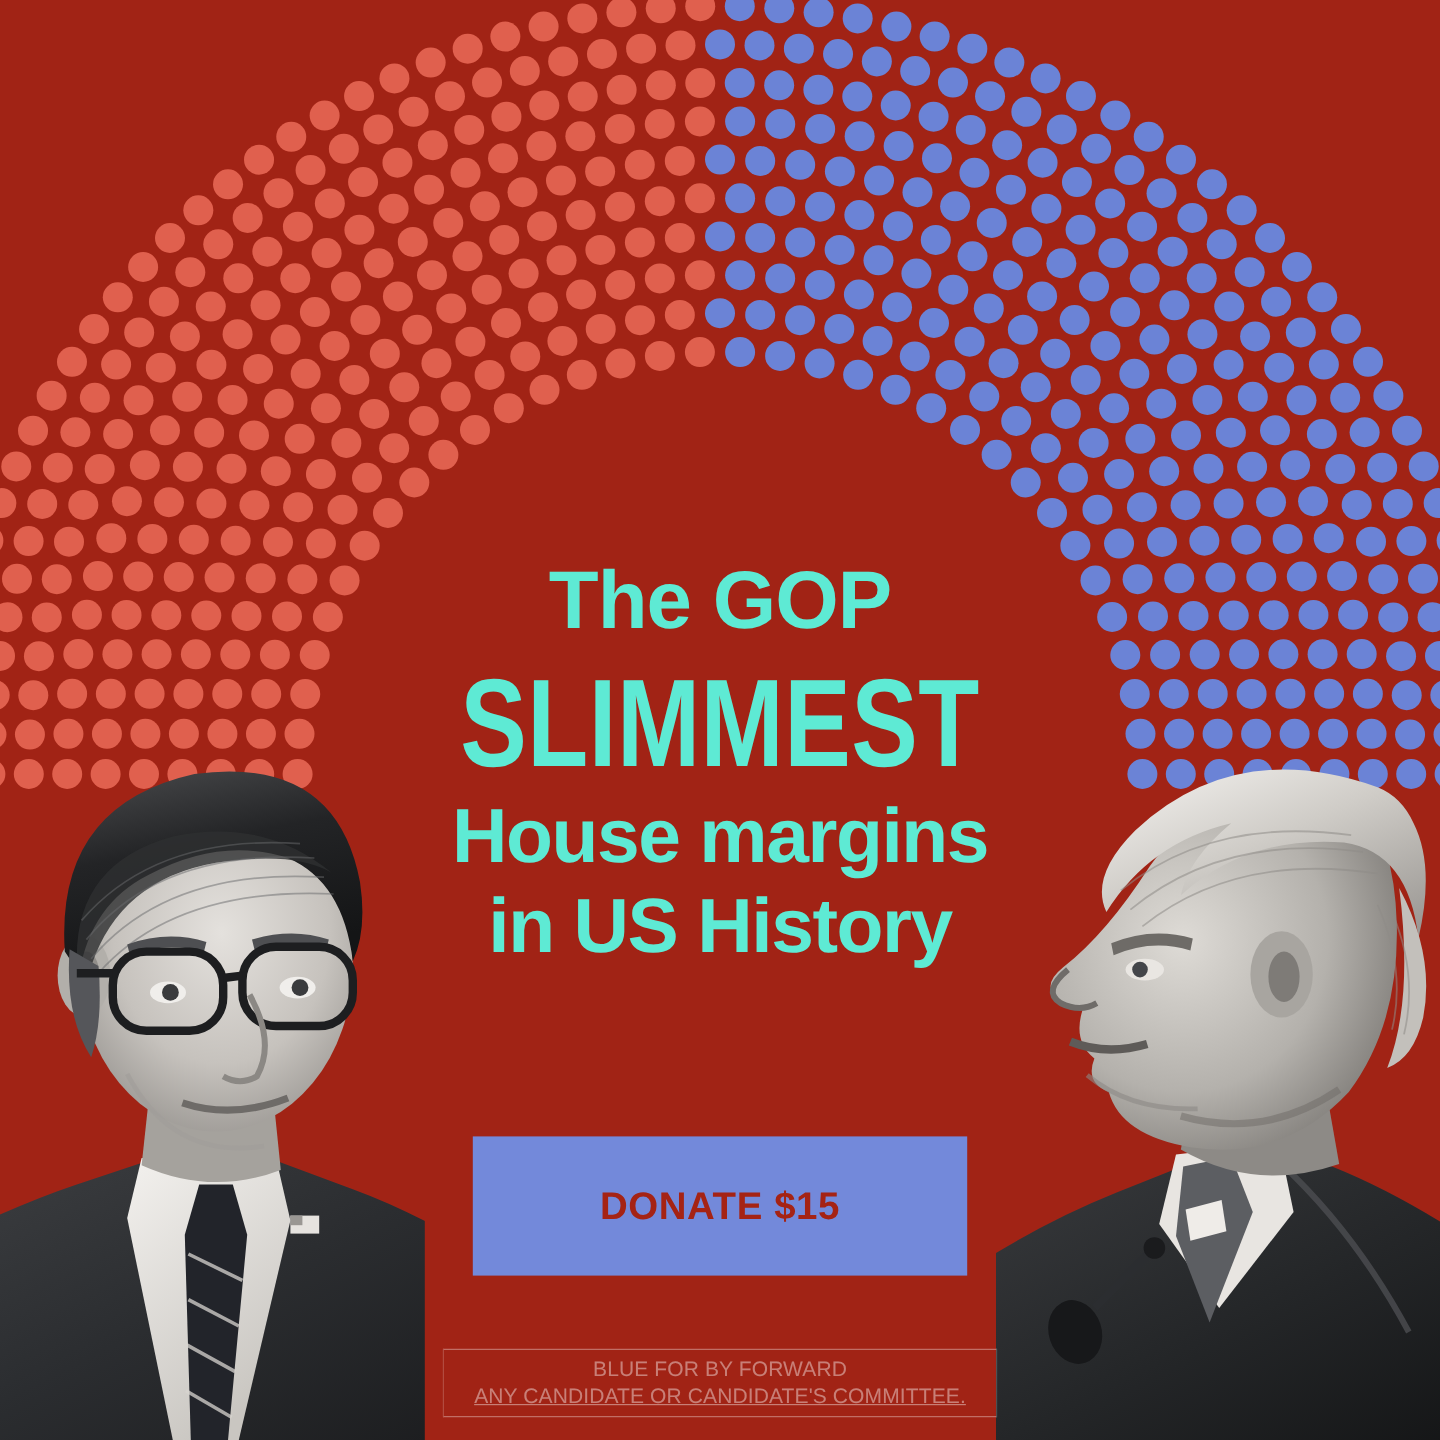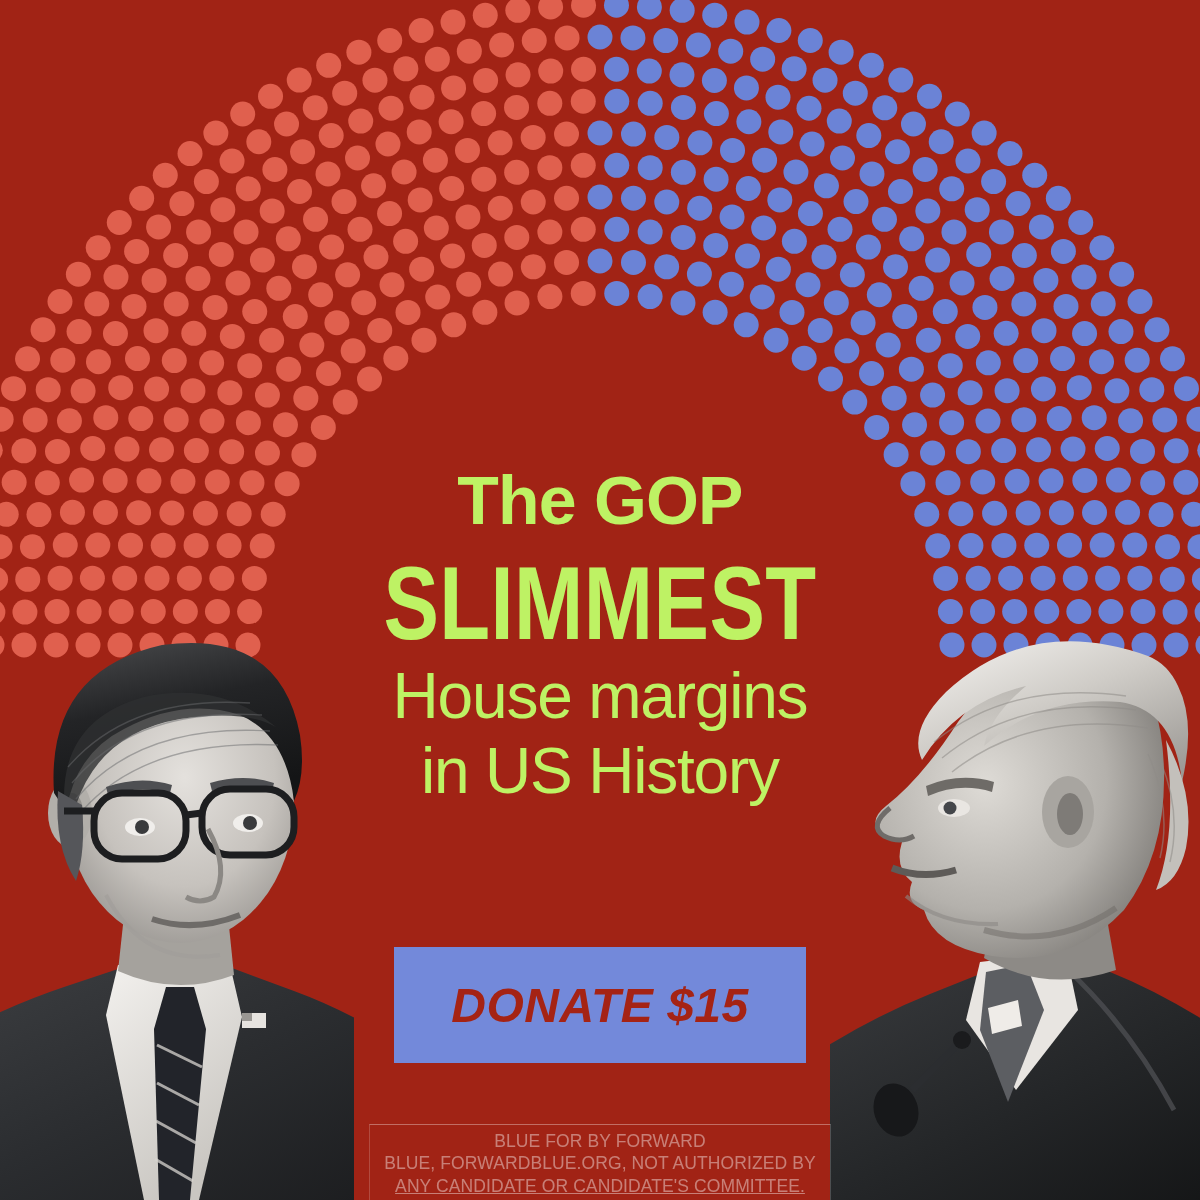--- a/index.html
+++ b/index.html
@@ -48,21 +48,21 @@
   .portrait svg { display: block; width: 100%; height: 100%; }
 
   
   #headline-block {
     position: absolute;
     left: 0;
     right: 0;
     top: 462px;
     z-index: 5;
     text-align: center;
-    color: #bef264;
+    color: #5eead4;
     pointer-events: none;
   }
   .hl-line {
     display: block;
     white-space: nowrap;
   }
   .hl-1, .hl-2 {
     font-size: 68px;
     font-weight: 600;
     line-height: 1.13;
@@ -72,21 +72,21 @@
     font-size: 104px;
     font-weight: 700;
     line-height: 1.0;
     letter-spacing: 0.5px;
     transform: scaleX(0.80);
     margin-top: 12px;
     margin-bottom: 4px;
   }
   .hl-4, .hl-5 {
     font-size: 64px;
-    font-weight: 400;
+    font-weight: 700;
     line-height: 1.18;
     letter-spacing: -1.2px;
   }
 
   
   #donate-button {
     position: absolute;
     left: 394px;
     top: 947px;
     width: 412px;
@@ -95,25 +95,24 @@
     border: none;
     z-index: 6;
     display: flex;
     align-items: center;
     justify-content: center;
     cursor: pointer;
     padding: 0;
   }
   #donate-button-label {
     color: #a52314;
-    font-size: 48px;
+    font-size: 32px;
     font-weight: 700;
     letter-spacing: 0.5px;
     font-family: "Liberation Sans", sans-serif;
-    font-style: italic;
   }
 
   
   #disclaimer {
     position: absolute;
     left: 369px;
     top: 1124px;
     width: 462px;
     z-index: 7;
     border-top: 1px solid rgba(255,255,255,0.34);
@@ -791,17 +790,16 @@
     <span class="hl-line hl-4">House margins</span>
     <span class="hl-line hl-5">in US History</span>
   </div>
 
   <button id="donate-button">
     <span id="donate-button-label">DONATE $15</span>
   </button>
 
   <div id="disclaimer">
     <span id="disclaimer-text">BLUE FOR BY FORWARD</span>
-    <span id="disclaimer-text2" class="dl" style="display:block;color:rgba(255,255,255,0.42);font-size:17.5px;line-height:1.28;letter-spacing:0.1px;">BLUE, FORWARDBLUE.ORG, NOT AUTHORIZED BY</span>
     <span id="disclaimer-text3" class="dl" style="display:block;color:rgba(255,255,255,0.42);font-size:17.5px;line-height:1.28;letter-spacing:0.1px;text-decoration:underline;">ANY CANDIDATE OR CANDIDATE'S COMMITTEE.</span>
   </div>
 
 </div>
 
 </body></html>

